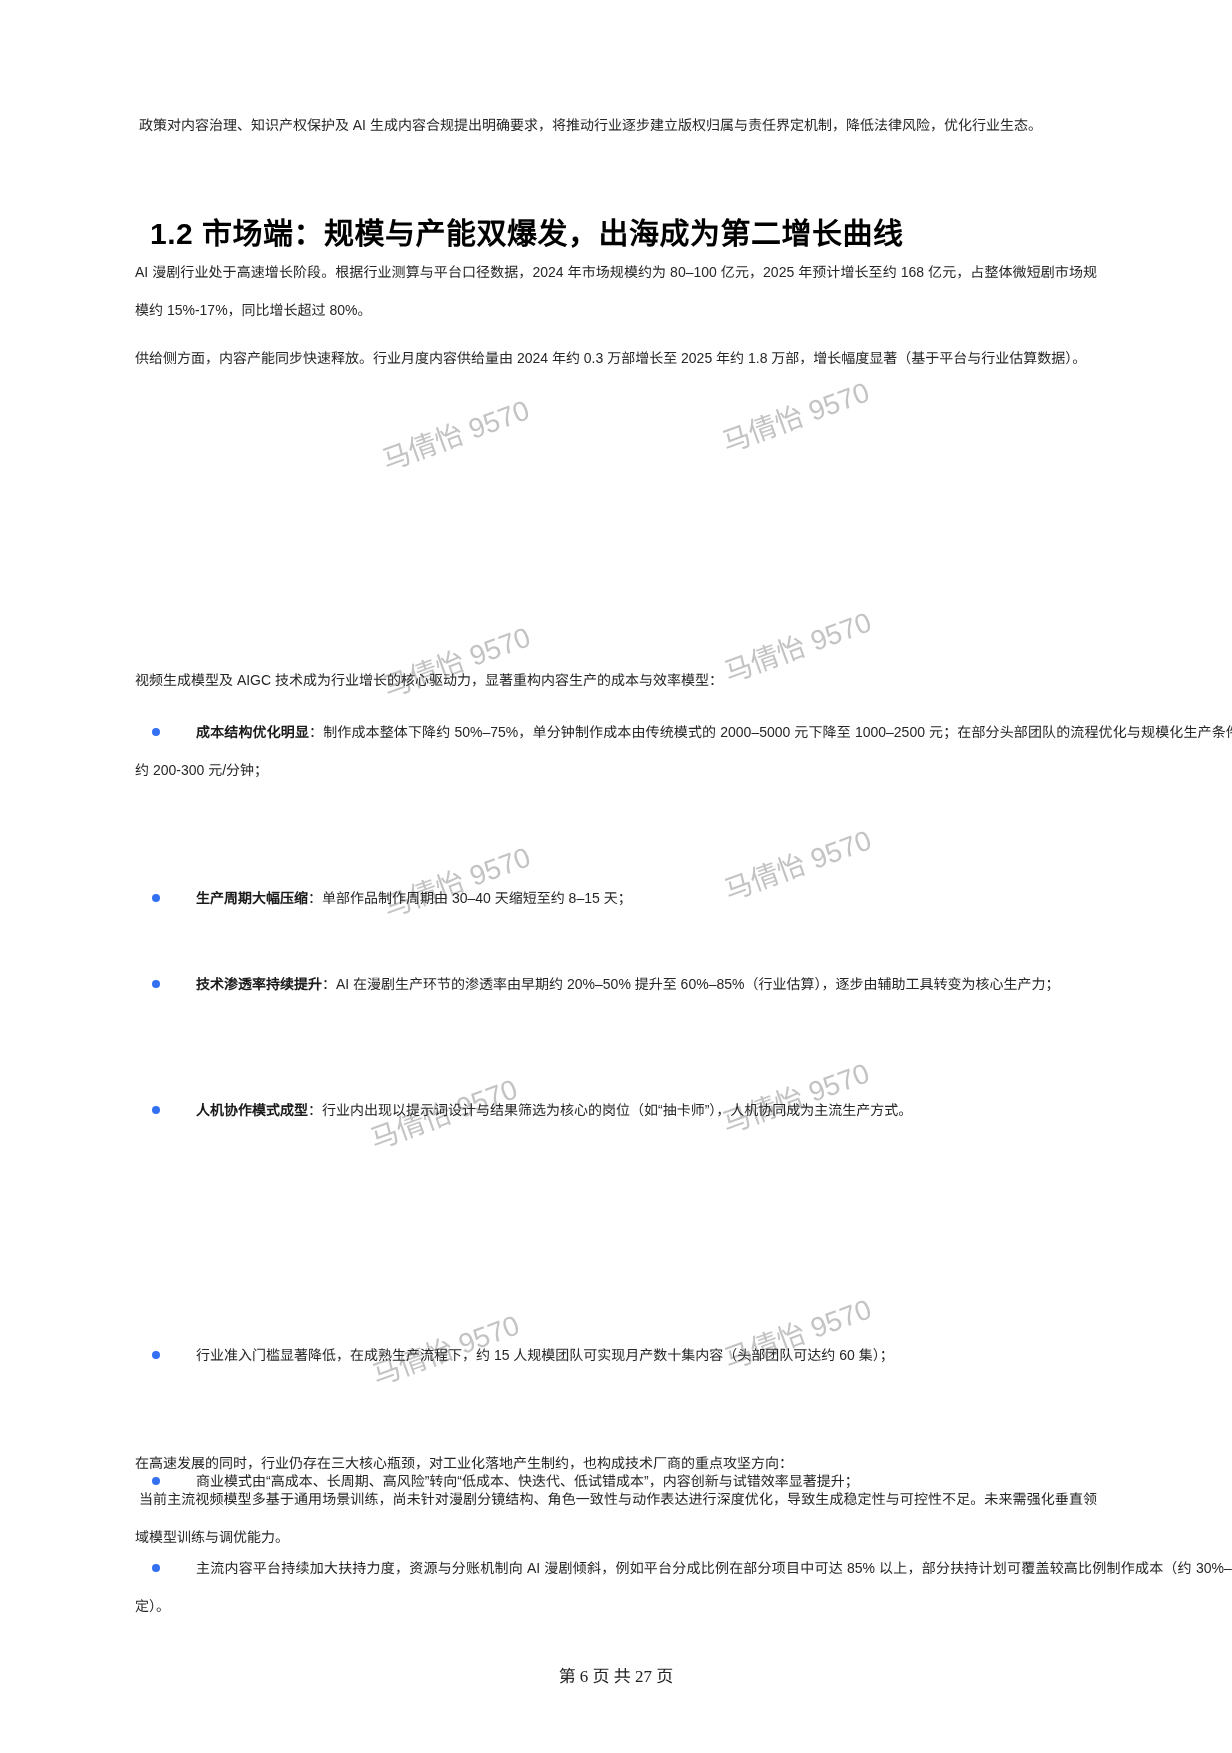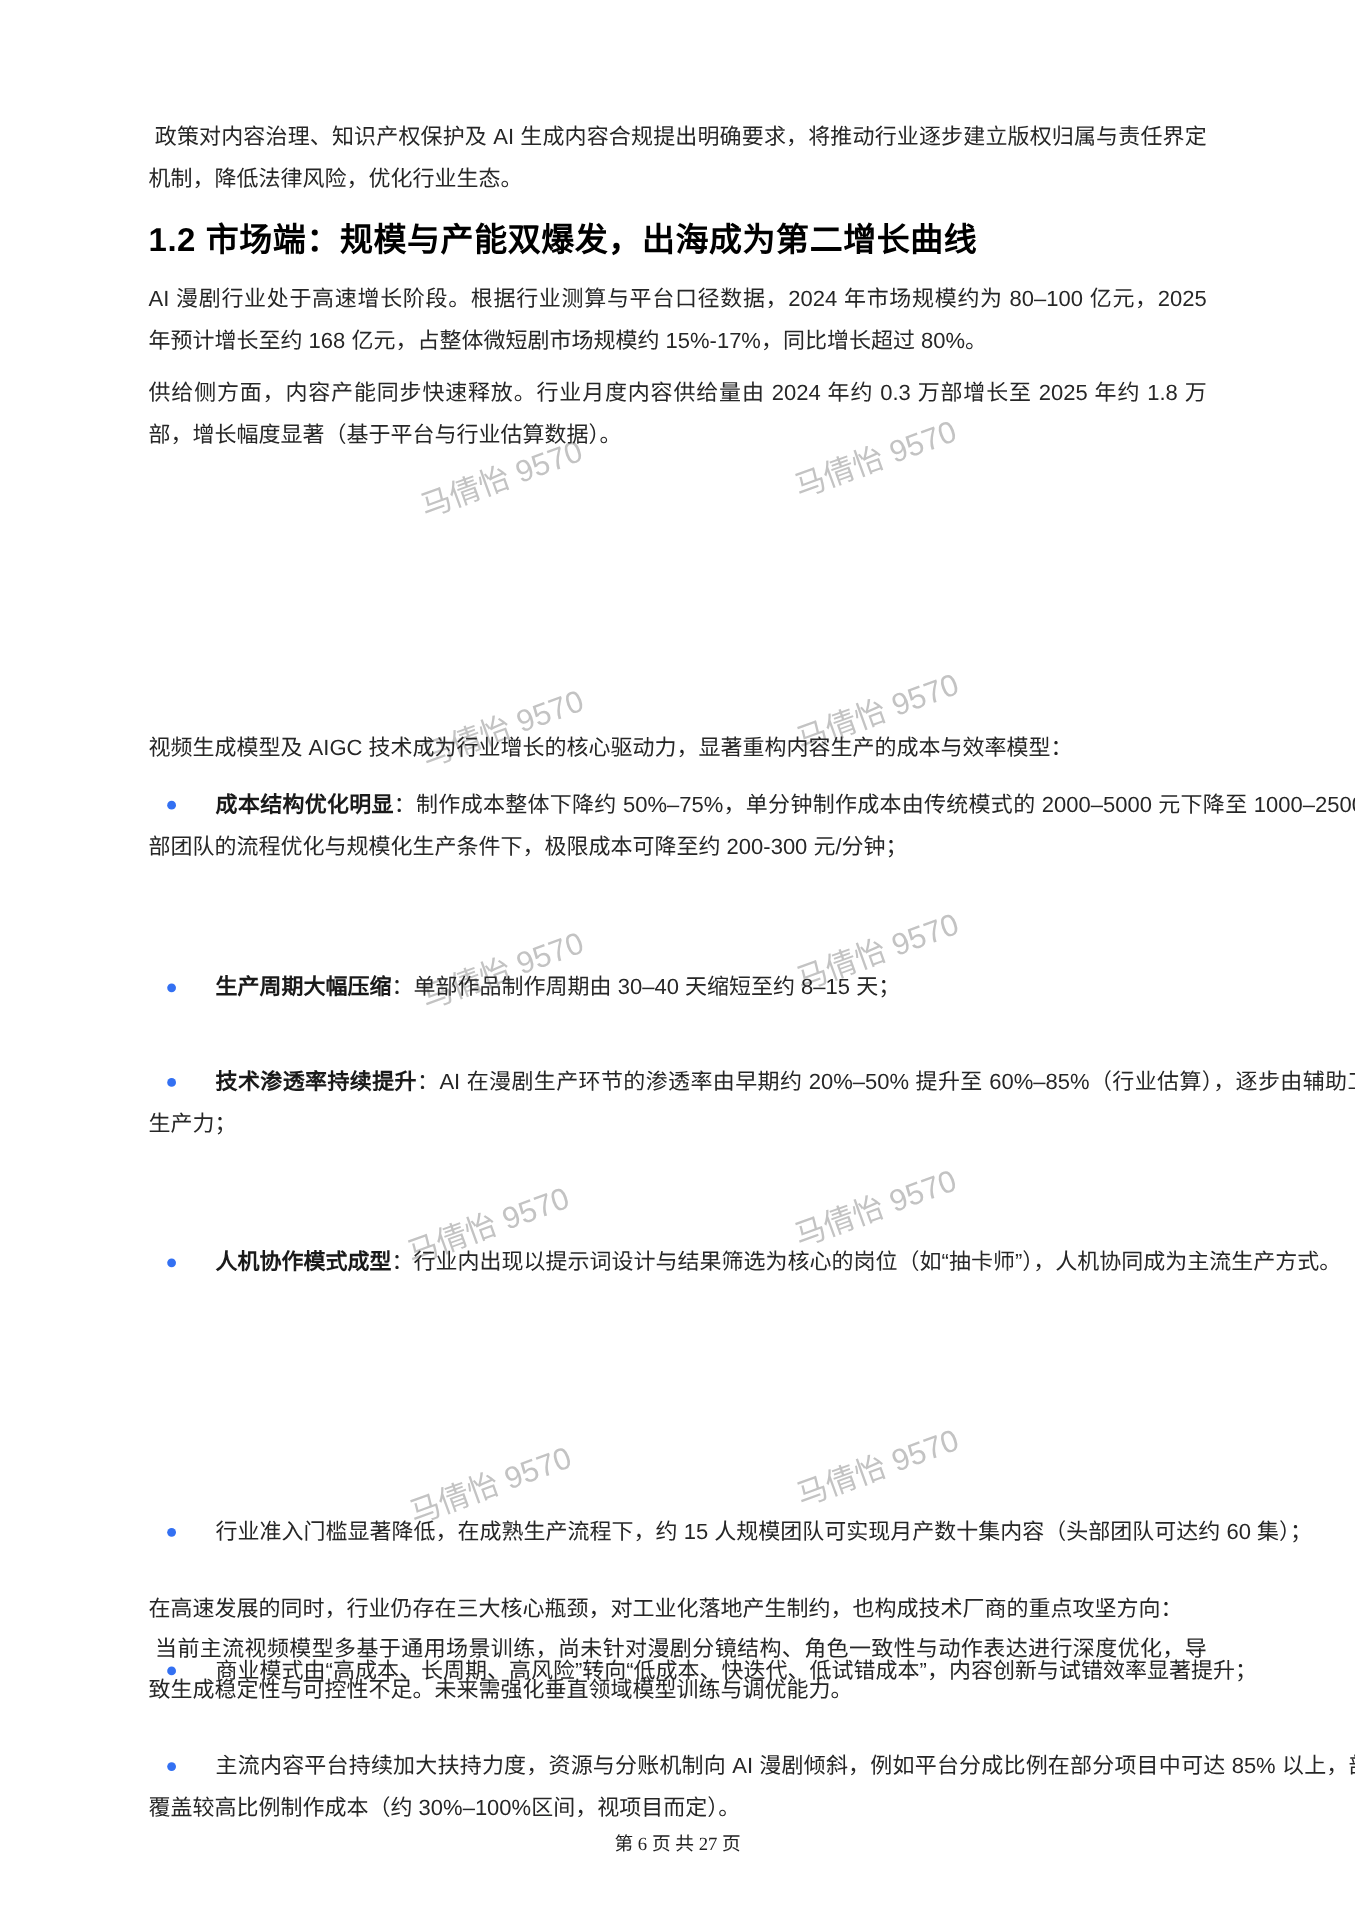--- a/index.html
+++ b/index.html
@@ -10,33 +10,33 @@
     background:#ffffff;
     overflow:hidden;
     font-family:"Liberation Sans","DejaVu Sans",sans-serif;
   }
   .block{
     position:absolute;
     left:135px;
     right:135px;
   }
   .body-text{
-    font-size:20px;
+    font-size:14px;
     line-height:38px;
     color:#262626;
     text-align:justify;
     white-space:pre-wrap;
     margin:0;
   }
   .heading{
     font-size:30px;
     line-height:42px;
     font-weight:700;
     color:#000000;
-    margin:0;
+    margin:15px;
     letter-spacing:0.5px;
   }
   .bullet{position:relative;}
   .bullet .btext{
     text-indent:61px;
   }
   .bullet .dot{
     position:absolute;
     left:17px;
     top:15px;

